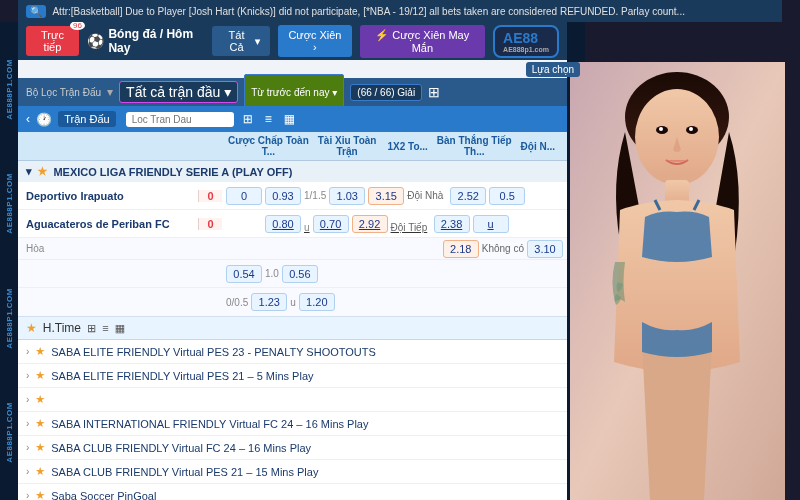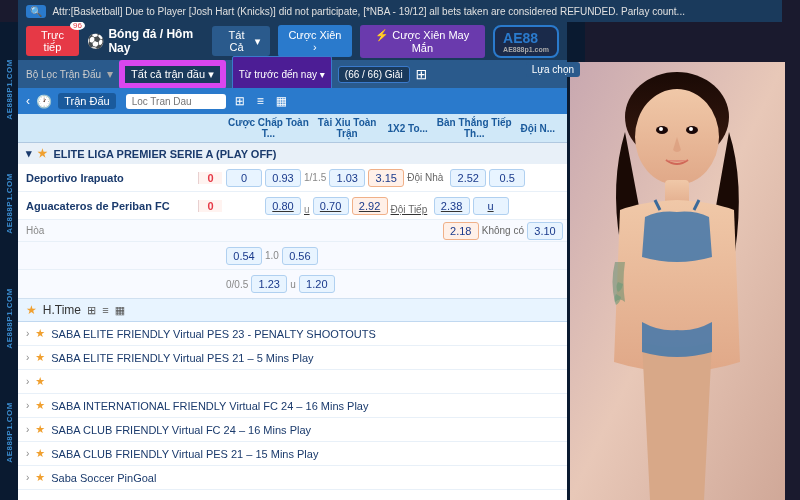--- a/index.html
+++ b/index.html
@@ -143,20 +143,21 @@
     }
 
     
     .filter-bar {
       background: #2a5a8c;
       display: flex;
       align-items: center;
       padding: 4px 8px;
       gap: 6px;
       height: 28px;
+      margin-top: 18px;
     }
     .filter-bar select, .filter-bar .filter-select {
       background: #1a3a5c;
       color: #fff;
       border: 1px solid #3a7acc;
       border-radius: 3px;
       padding: 2px 6px;
       font-size: 10px;
       cursor: pointer;
     }
@@ -185,21 +186,21 @@
       font-size: 12px;
       cursor: pointer;
       padding: 0 3px;
     }
     .table-nav .search-input {
       background: #fff;
       border: none;
       border-radius: 3px;
       padding: 2px 6px;
       font-size: 10px;
-      width: 100px;
+      width: 108px;
     }
 
     
     .col-headers {
       background: #d0e8f8;
       display: flex;
       align-items: center;
       padding: 3px 8px;
       font-size: 10px;
       color: #333;
@@ -404,24 +405,24 @@
     </button>
     <div class="logo-ae" style="margin-left:auto;">
       <span>AE88</span>
       <span class="sub-text">AE888p1.com</span>
     </div>
   </div>
 
   <div class="filter-bar">
     <span style="color:#ccc;font-size:10px;">Bộ Lọc Trận Đấu</span>
     <span style="color:#aaa;">▾</span>
-    <div class="filter-select" style="color:#fff;background:#1a3a5c;border:6px solid #d946ef;border-radius:3px;padding:2px 6px;font-size:11px;cursor:pointer;">
+    <div class="filter-select" style="color:#fff;background:#1a3a5c;border:1px solid #d946ef;border-radius:3px;padding:2px 6px;font-size:14px;cursor:pointer;">
       <span>Tất cả trận đầu</span> <span>▾</span>
     </div>
-    <div class="filter-select" style="color:#fff;background:#4c1d95;border:1px solid #3a7acc;border-radius:2px;padding:12px 6px;font-size:10px;cursor:pointer;">
+    <div class="filter-select" style="color:#fff;background:#4d7c0f;border:1px solid #3a7acc;border-radius:2px;padding:12px 6px;font-size:10px;cursor:pointer;">
       <span>Từ trước đến nay</span> <span>▾</span>
     </div>
     <div class="filter-select" style="color:#fff;background:#1a3a5c;border:1px solid #3a7acc;border-radius:3px;padding:2px 6px;font-size:10px;cursor:pointer;">
       <span>(66 / 66) Giải</span>
     </div>
     <span style="color:#fff;font-size:14px;">⊞</span>
   </div>
 
   <div class="table-nav">
     <span style="color:#fff;cursor:pointer;">‹</span>
@@ -440,21 +441,21 @@
     <div class="col" style="flex:0.8;">1X2 To...</div>
     <div class="col" style="flex:1.4;">Bàn Thắng Tiếp Th...</div>
     <div class="col" style="flex:0.7;">Đội N...</div>
   </div>
 
   <div class="match-section">
 
     <div class="league-header">
       <span>▾</span>
       <span class="star-icon">★</span>
-      <span>ELITE LIGA PREMIER SERIE A (PLAY OFF)</span>
+      <span>MEXICO LIGA FRIENDLY SERIE A (PLAY OFF)</span>
     </div>
 
     <div class="match-row">
       <div class="team-cell">Deportivo Irapuato</div>
       <div class="score-cell">0</div>
       <div style="flex:1; display:flex; align-items:center; gap:3px; padding:0 4px;">
         <button class="odds-btn">0</button>
         <button class="odds-btn">0.93</button>
         <span style="font-size:10px;color:#888;">1/1.5</span>
         <button class="odds-btn">1.03</button>

